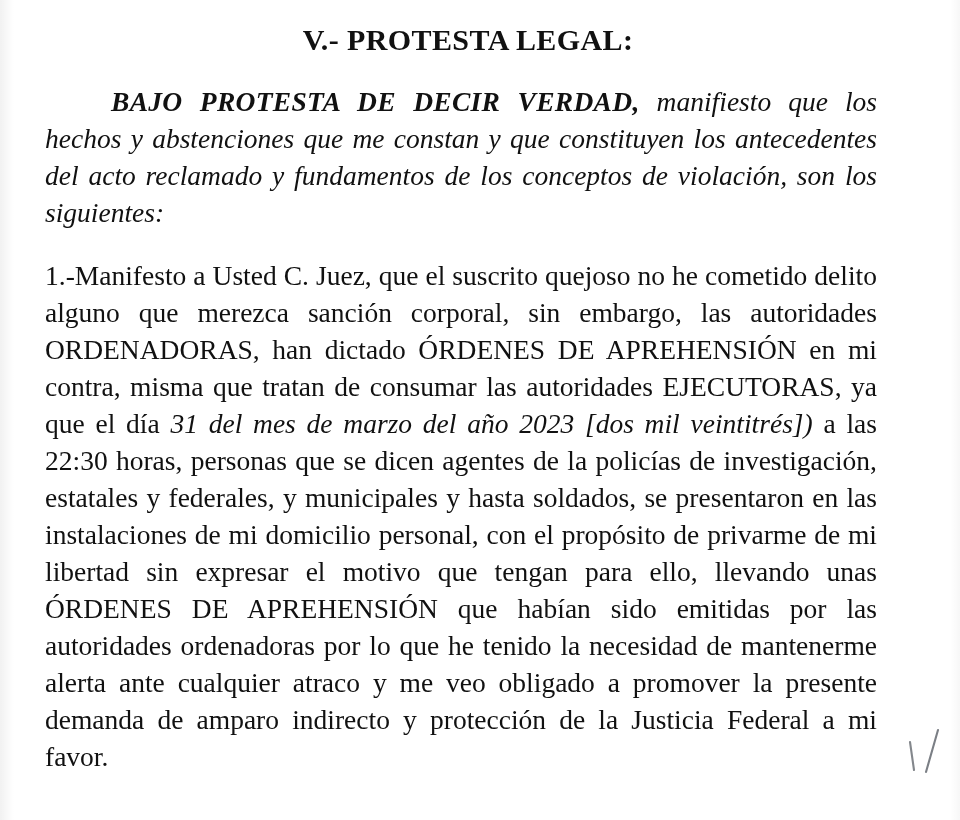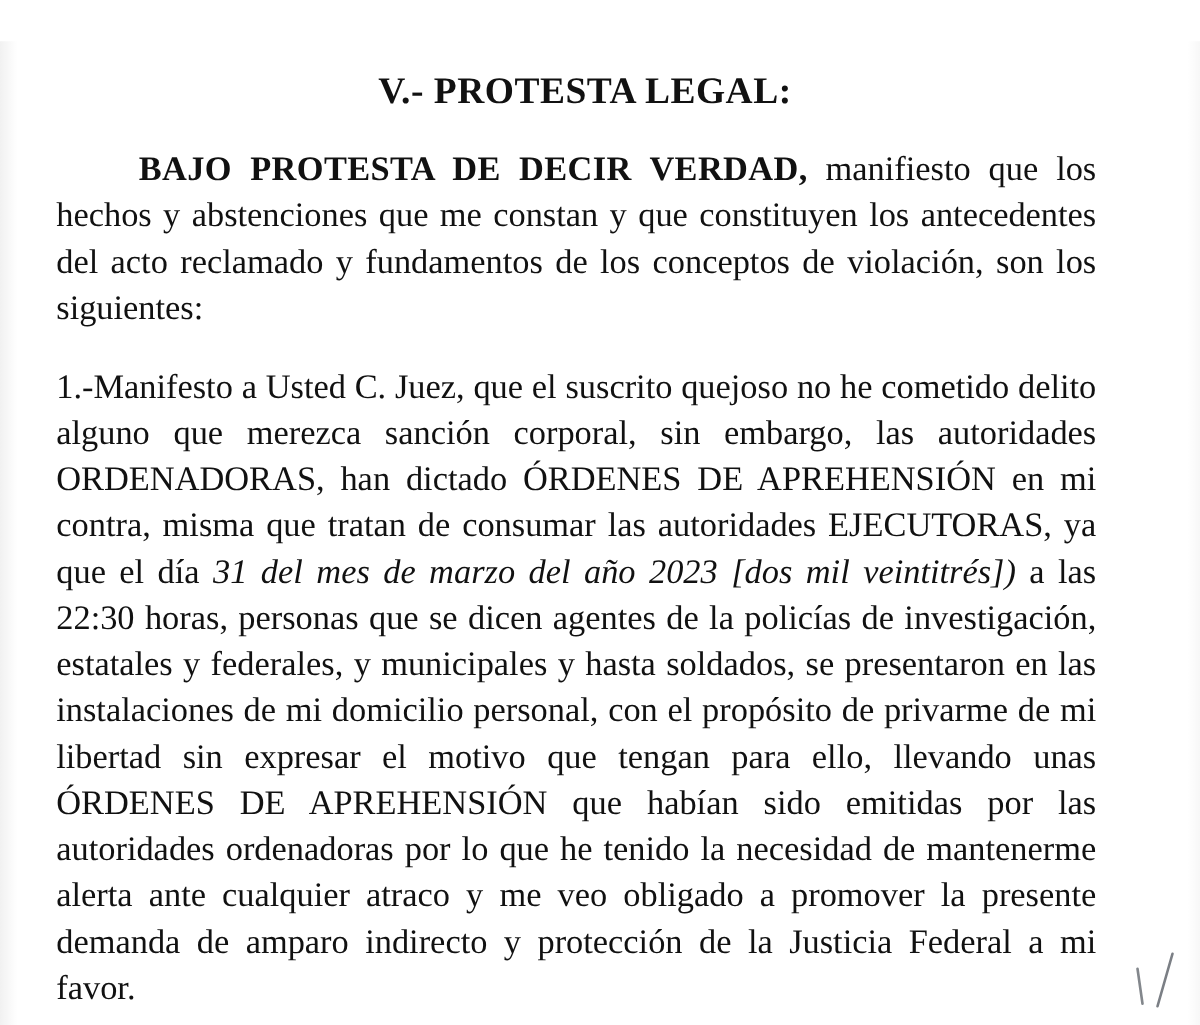--- a/index.html
+++ b/index.html
@@ -17,21 +17,20 @@
     position: relative;
   }
 
   .page {
     position: relative;
     width: 960px;
     height: 732px;
     box-sizing: border-box;
     padding: 0;
     background: #ffffff;
-    margin-top: 33px;
   }
 
   
   .scan-edge-left {
     position: absolute;
     left: 0;
     top: 0;
     width: 14px;
     height: 820px;
     background: linear-gradient(to right, rgba(0,0,0,0.055), rgba(0,0,0,0.0));
@@ -72,20 +71,21 @@
     text-justify: inter-word;
     font-size: 27.5px;
     line-height: 37px;
     -webkit-hyphens: none;
     hyphens: none;
   }
 
   .para-oath {
     padding-top: 25px;
     text-indent: 66px;
+    font-style: italic;
   }
 
   .para-statement {
     padding-top: 26px;
   }
 
   .para-statement::first-line {
     
   }
 

